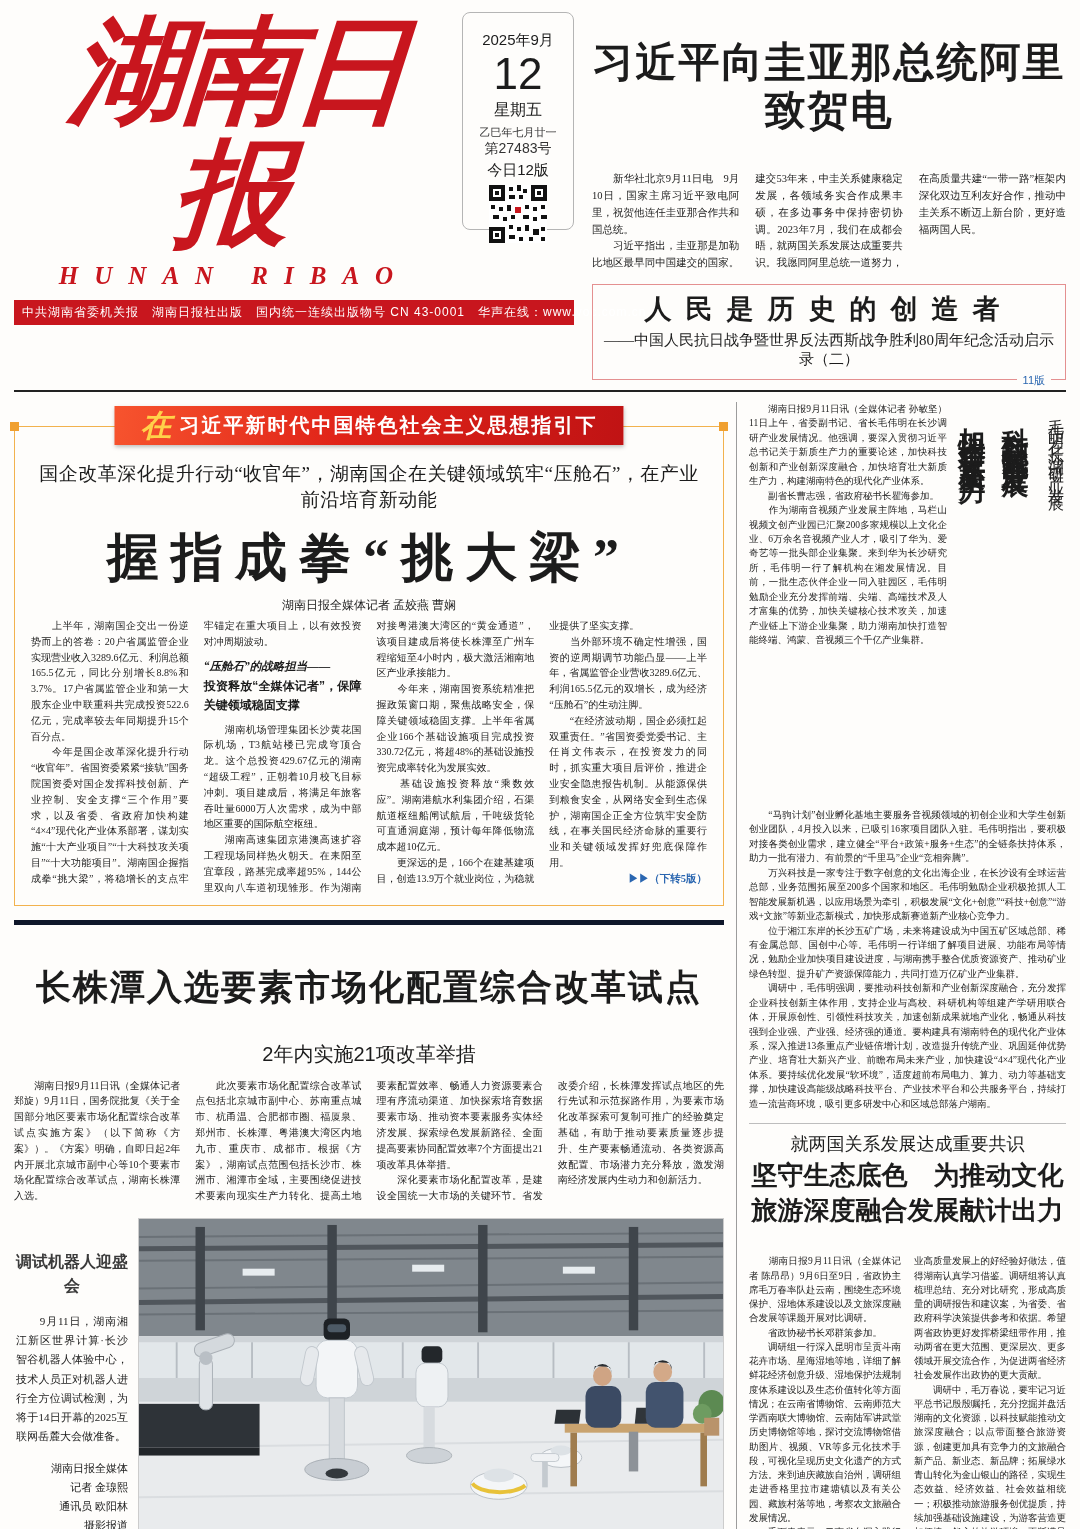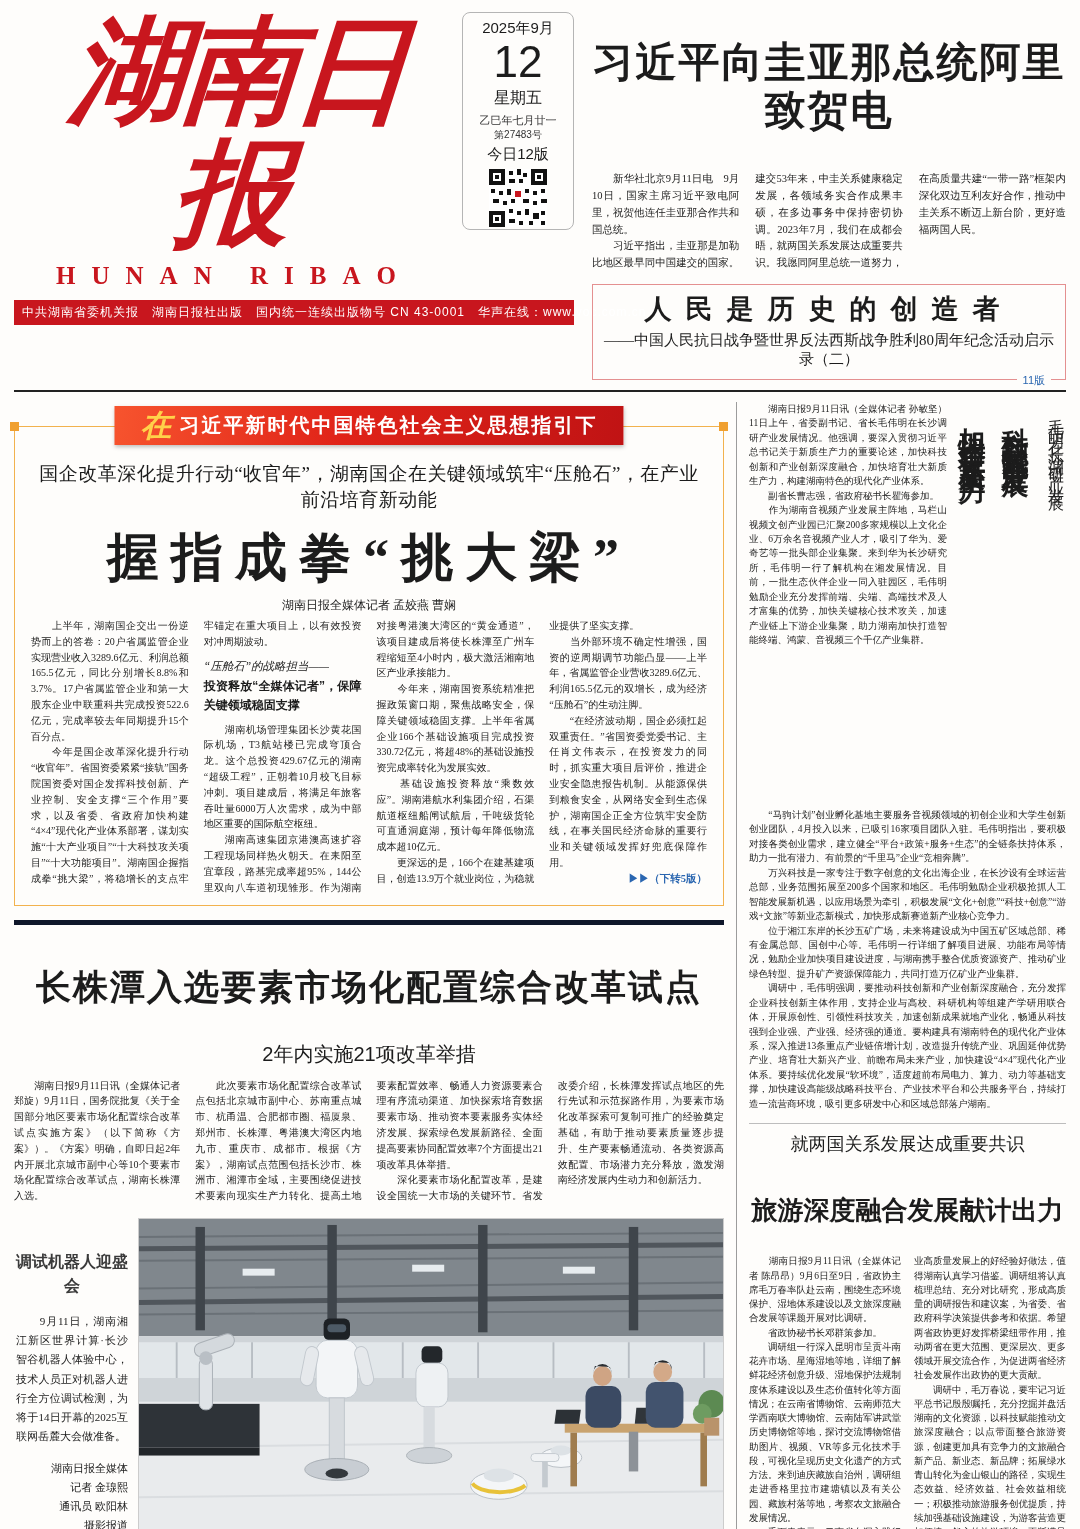--- a/index.html
+++ b/index.html
@@ -10,30 +10,30 @@
   .pageref{color:#2a66b0;font-family:"Liberation Sans",sans-serif;}
 
   
   .header{display:flex;padding:12px 14px 0;box-sizing:border-box;}
   .mast-left{width:560px;}
   .mast-top{display:flex;}
   .mast-block{width:440px;text-align:center;}
   .mast-title{font-size:116px;line-height:1.05;color:#c8161e;font-weight:900;font-style:italic;
               letter-spacing:-4px;transform:skewX(-4deg);font-family:"Liberation Serif",serif;}
   .mast-latin{color:#c8161e;font-weight:bold;font-size:25px;letter-spacing:16px;margin-top:6px;
-              font-family:"Liberation Serif",serif;}
+              font-family:"Liberation Serif",serif;font-style:italic;}
   .redbar{background:#c8161e;color:#fff;font-size:12px;letter-spacing:1px;padding:4px 8px;
           margin-top:10px;font-family:"Liberation Sans",sans-serif;white-space:nowrap;}
   .datebox{width:112px;margin-left:8px;border:1px solid #b5b5b5;border-radius:8px;text-align:center;
-           font-family:"Liberation Sans",sans-serif;padding:6px 4px;box-sizing:border-box;height:218px;}
+           font-family:"Liberation Sans",sans-serif;padding:18px 4px;box-sizing:border-box;height:218px;}
   .db-ym{font-size:15px;}
   .db-day{font-size:44px;line-height:1.1;}
   .db-week{font-size:16px;margin-top:2px;}
   .db-lunar{font-size:11px;margin-top:4px;color:#333;}
-  .db-issue{font-size:10px;color:#333;text-align:center;}
+  .db-issue{font-size:14px;color:#333;text-align:center;}
   .db-pages{font-size:15px;margin-top:3px;}
   .qr{margin:5px auto 0;display:block;}
 
   .header-right{flex:1;padding-left:18px;display:flex;flex-direction:column;}
   .xi-headline{font-family:"Liberation Sans",sans-serif;font-weight:900;font-size:41px;
                text-align:center;letter-spacing:2px;line-height:1.15;}
   .xi-body{column-count:3;column-gap:16px;font-size:10.5px;line-height:1.6;text-align:justify;margin-top:10px;}
   .renmin-box{border:1px solid #e49090;margin-top:12px;padding:6px 10px 10px;text-align:center;position:relative;}
   .renmin-title{font-family:"Liberation Sans",sans-serif;font-weight:900;font-size:27px;letter-spacing:14px;text-align:center;}
   .renmin-sub{font-size:15px;margin-top:4px;}
@@ -51,21 +51,21 @@
   .lead-banner{position:absolute;top:-21px;left:50%;transform:translateX(-50%);
                background:linear-gradient(100deg,#f7542e 0%,#e02318 45%,#c01314 100%);
                color:#fff;padding:4px 26px;display:flex;align-items:center;box-shadow:0 2px 4px rgba(0,0,0,.25);}
   .zai{color:#ffd24a;font-size:31px;font-weight:900;font-style:italic;margin-right:8px;line-height:1;}
   .banner-text{font-family:"Liberation Sans",sans-serif;font-weight:bold;font-size:20px;letter-spacing:2px;white-space:nowrap;}
   .lead-kicker{text-align:center;font-size:19px;letter-spacing:0.5px;margin-top:8px;}
   .lead-headline{text-align:center;font-size:52px;font-weight:900;letter-spacing:12px;margin:10px 0 4px;}
   .lead-byline{text-align:center;font-size:12px;margin-bottom:4px;}
   .lead-body{column-count:4;column-gap:15px;font-size:10px;line-height:1.58;text-align:justify;}
   .lead-body p{margin:0;}
-  .sub-a{font-style:italic;font-weight:normal;font-size:11.5px;margin:7px 0 2px;break-inside:avoid;}
+  .sub-a{font-style:italic;font-weight:bold;font-size:11.5px;margin:7px 0 2px;break-inside:avoid;}
   .sub-b{font-weight:bold;font-size:12px;margin:0 0 7px;break-inside:avoid;font-family:"Liberation Sans",sans-serif;}
   .jumpline{text-align:right;margin-top:2px;font-size:10.5px;}
 
   
   .czt{margin-top:14px;border-top:5px solid #0f172a;padding-top:10px;}
   .czt-headline{text-align:center;font-family:"Liberation Sans",sans-serif;font-weight:900;font-size:35px;letter-spacing:2px;}
   .czt-sub{text-align:center;font-size:20px;margin:6px 0 10px;font-family:"Liberation Sans",sans-serif;}
   .czt-body{column-count:4;column-gap:15px;font-size:10px;line-height:1.58;text-align:justify;}
 
   
@@ -335,21 +335,21 @@
         </div>
         <div class="kpjh-full pre">　　“马驹计划”创业孵化基地主要服务音视频领域的初创企业和大学生创新创业团队，4月投入以来，已吸引16家项目团队入驻。毛伟明指出，要积极对接各类创业需求，建立健全“平台+政策+服务+生态”的全链条扶持体系，助力一批有潜力、有前景的“千里马”企业“竞相奔腾”。
 　　万兴科技是一家专注于数字创意的文化出海企业，在长沙设有全球运营总部，业务范围拓展至200多个国家和地区。毛伟明勉励企业积极抢抓人工智能发展新机遇，以应用场景为牵引，积极发展“文化+创意”“科技+创意”“游戏+文旅”等新业态新模式，加快形成新赛道新产业核心竞争力。
 　　位于湘江东岸的长沙五矿广场，未来将建设成为中国五矿区域总部、稀有金属总部、国创中心等。毛伟明一行详细了解项目进展、功能布局等情况，勉励企业加快项目建设进度，与湖南携手整合优质资源资产、推动矿业绿色转型、提升矿产资源保障能力，共同打造万亿矿业产业集群。
 　　调研中，毛伟明强调，要推动科技创新和产业创新深度融合，充分发挥企业科技创新主体作用，支持企业与高校、科研机构等组建产学研用联合体，开展原创性、引领性科技攻关，加速创新成果就地产业化，畅通从科技强到企业强、产业强、经济强的通道。要构建具有湖南特色的现代化产业体系，深入推进13条重点产业链倍增计划，改造提升传统产业、巩固延伸优势产业、培育壮大新兴产业、前瞻布局未来产业，加快建设“4×4”现代化产业体系。要持续优化发展“软环境”，适度超前布局电力、算力、动力等基础支撑，加快建设高能级战略科技平台、产业技术平台和公共服务平台，持续打造一流营商环境，吸引更多研发中心和区域总部落户湖南。</div>
       </section>
 
       <section class="mwc">
         <div class="mwc-kicker">就两国关系发展达成重要共识</div>
         <h3 class="mwc-headline">
-          <br>
+          <span>坚守生态底色　为推动文化</span><br>
           <span>旅游深度融合发展献计出力</span>
         </h3>
         <div class="col2-body pre">　　湖南日报9月11日讯（全媒体记者 陈昂昂）9月6日至9日，省政协主席毛万春率队赴云南，围绕生态环境保护、湿地体系建设以及文旅深度融合发展等课题开展对比调研。
 　　省政协秘书长邓群策参加。
 　　调研组一行深入昆明市呈贡斗南花卉市场、星海湿地等地，详细了解鲜花经济创意升级、湿地保护法规制度体系建设以及生态价值转化等方面情况；在云南省博物馆、云南师范大学西南联大博物馆、云南陆军讲武堂历史博物馆等地，探讨交流博物馆借助图片、视频、VR等多元化技术手段，可视化呈现历史文化遗产的方式方法。来到迪庆藏族自治州，调研组走进香格里拉市建塘镇以及有关公园、藏族村落等地，考察农文旅融合发展情况。
 　　毛万春表示，云南省在深入践行习近平生态文明思想以及推动文旅产业高质量发展上的好经验好做法，值得湖南认真学习借鉴。调研组将认真梳理总结、充分对比研究，形成高质量的调研报告和建议案，为省委、省政府科学决策提供参考和依据。希望两省政协更好发挥桥梁纽带作用，推动两省在更大范围、更深层次、更多领域开展交流合作，为促进两省经济社会发展作出政协的更大贡献。
 　　调研中，毛万春说，要牢记习近平总书记殷殷嘱托，充分挖掘并盘活湖南的文化资源，以科技赋能推动文旅深度融合；以点带面整合旅游资源，创建更加具有竞争力的文旅融合新产品、新业态、新品牌；拓展绿水青山转化为金山银山的路径，实现生态效益、经济效益、社会效益相统一；积极推动旅游服务创优提质，持续加强基础设施建设，为游客营造更加便捷、舒心的旅游环境，不断满足人民对美好生活的向往。</div>
       </section>
 
     </div>

